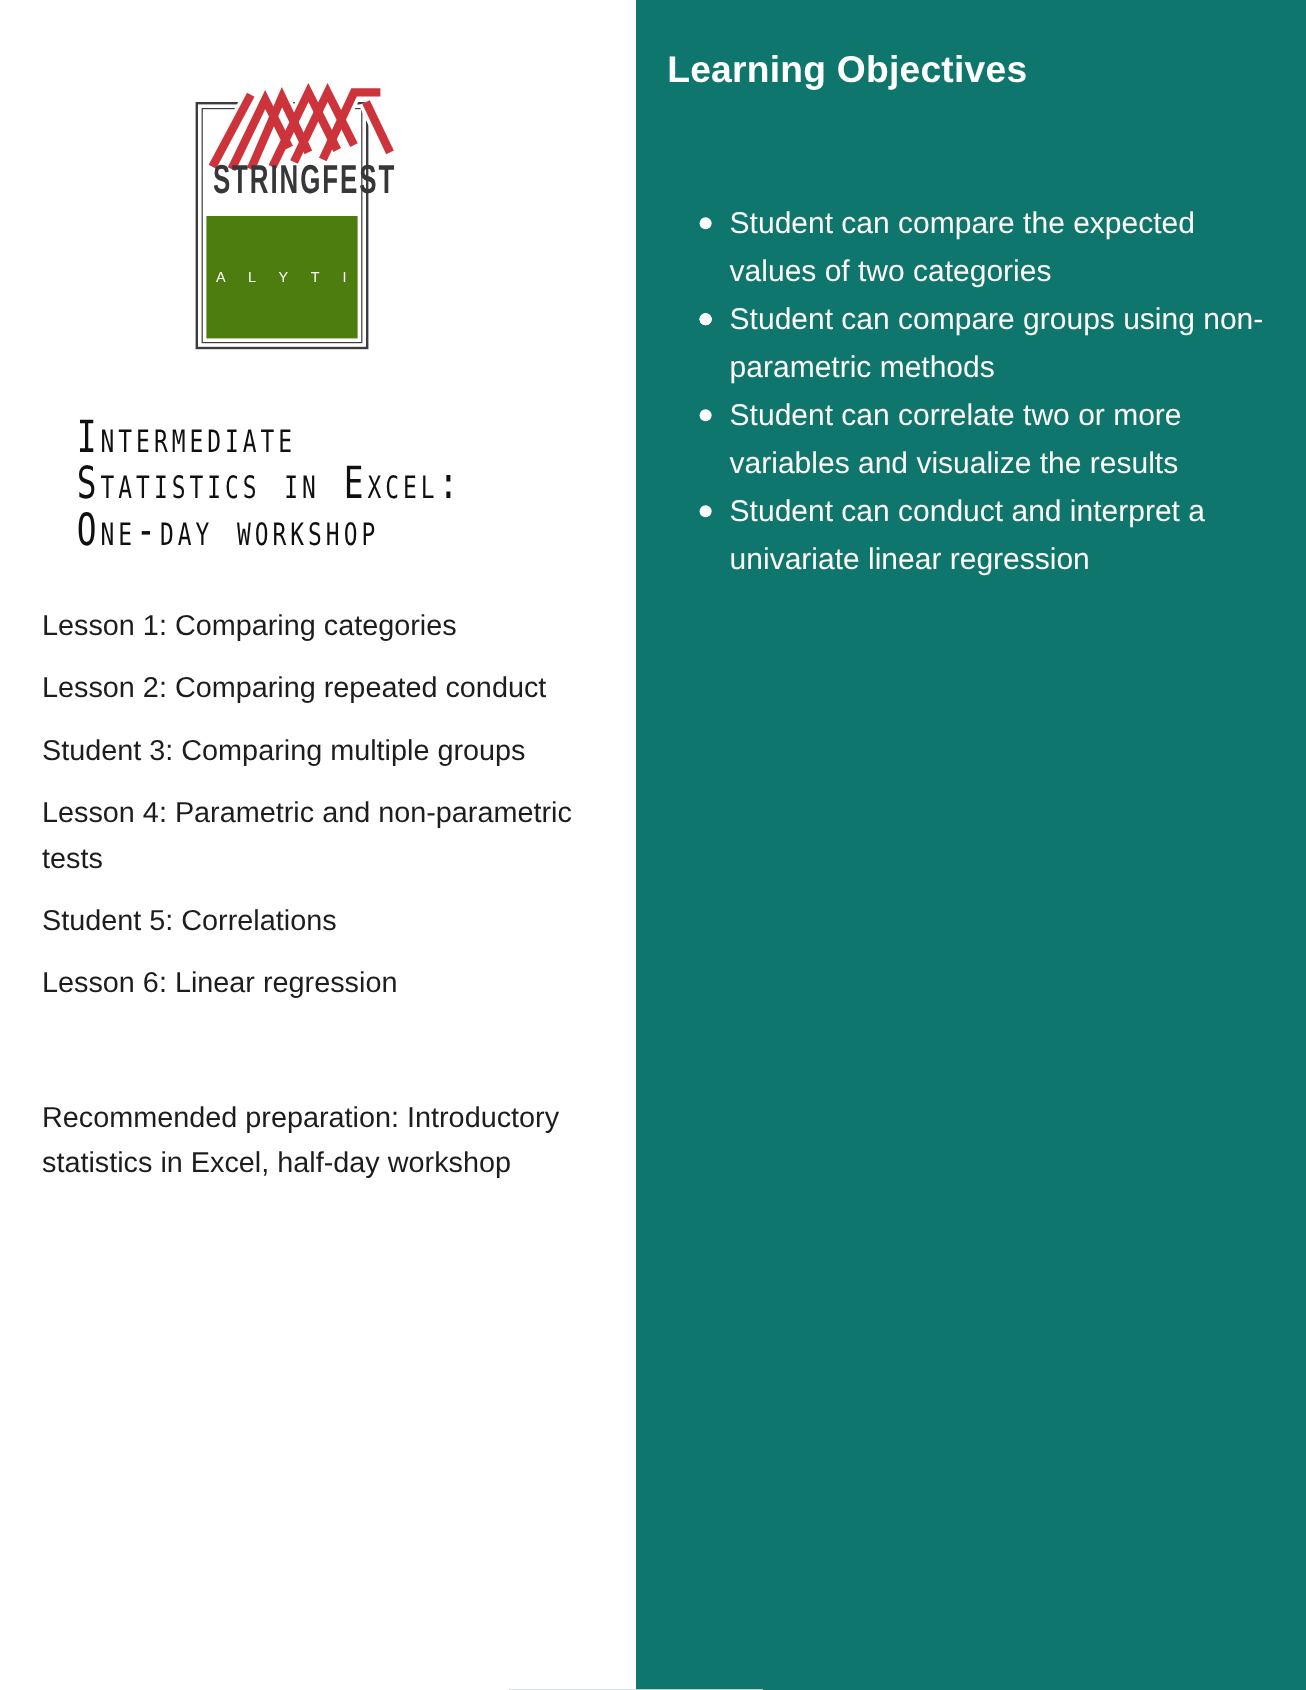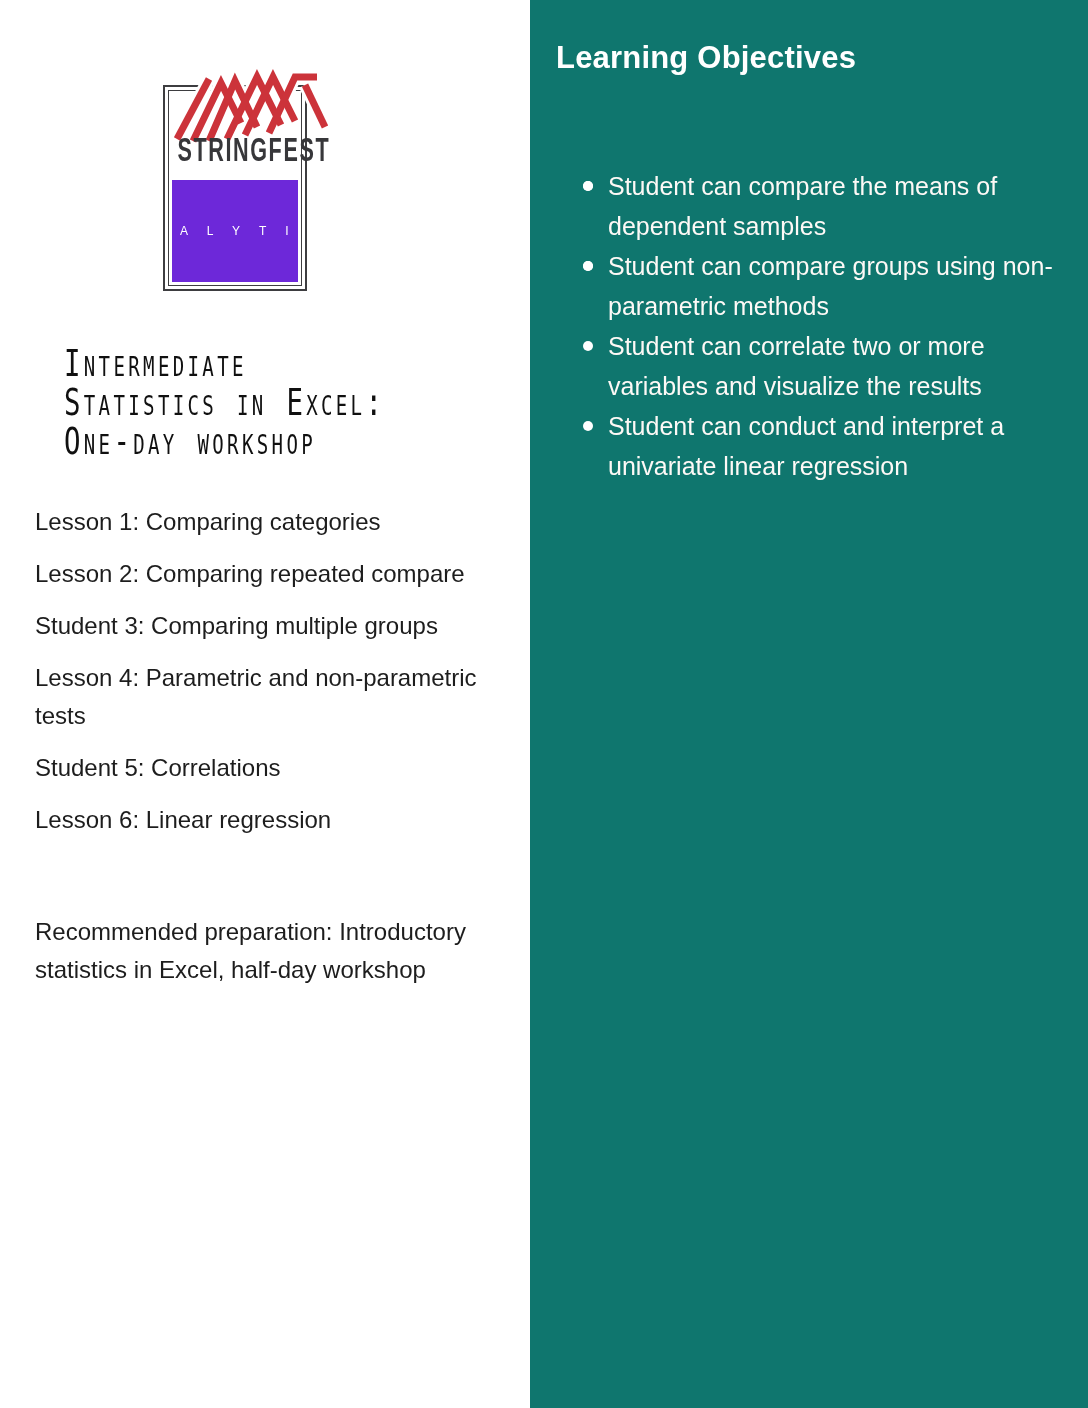--- a/index.html
+++ b/index.html
@@ -74,21 +74,21 @@
     letter-spacing: 2px;
     color: #37373a;
     transform: scale(0.8, 1.25);
     transform-origin: 50% 50%;
     white-space: nowrap;
   }
   .logo-red {
     position: absolute;
     left: 9px; right: 9px;
     top: 95px; bottom: 9px;
-    background: #6d28d9;
+    background: #4d7c0f;
     display: flex;
     align-items: center;
     justify-content: center;
   }
   .logo-red span {
     color: #ffffff;
     font-size: 12px;
     letter-spacing: 8px;
     padding-left: 8px;
     white-space: nowrap;
@@ -180,39 +180,39 @@
   </div>
 
   <div class="title">
     <div class="title-line">Intermediate</div>
     <div class="title-line">Statistics in Excel:</div>
     <div class="title-line">One-day workshop</div>
   </div>
 
   <div class="lessons">
     <p>Lesson 1: Comparing categories</p>
-    <p>Lesson 2: Comparing repeated compare</p>
+    <p>Lesson 2: Comparing repeated conduct</p>
     <p>Student 3: Comparing multiple groups</p>
     <p>Lesson 4: Parametric and non-parametric tests</p>
     <p>Student 5: Correlations</p>
     <p>Lesson 6: Linear regression</p>
   </div>
 
   <div class="prep">Recommended preparation: Introductory statistics in Excel, half-day workshop</div>
 
   <div class="red-panel">
     <h1 class="panel-heading">Learning Objectives</h1>
 
     <ul class="objectives">
       <li>
         <span class="dot"></span>
-      </li>
-      <li>
-        <span class="dot"></span>
-        <span>Student can compare the means of dependent samples</span>
+        <span>Student can compare the expected values of two categories</span>
+      </li>
+      <li>
+        <span class="dot"></span>
       </li>
       <li>
         <span class="dot"></span>
       </li>
       <li>
         <span class="dot"></span>
         <span>Student can compare groups using non-parametric methods</span>
       </li>
       <li>
         <span class="dot"></span>

